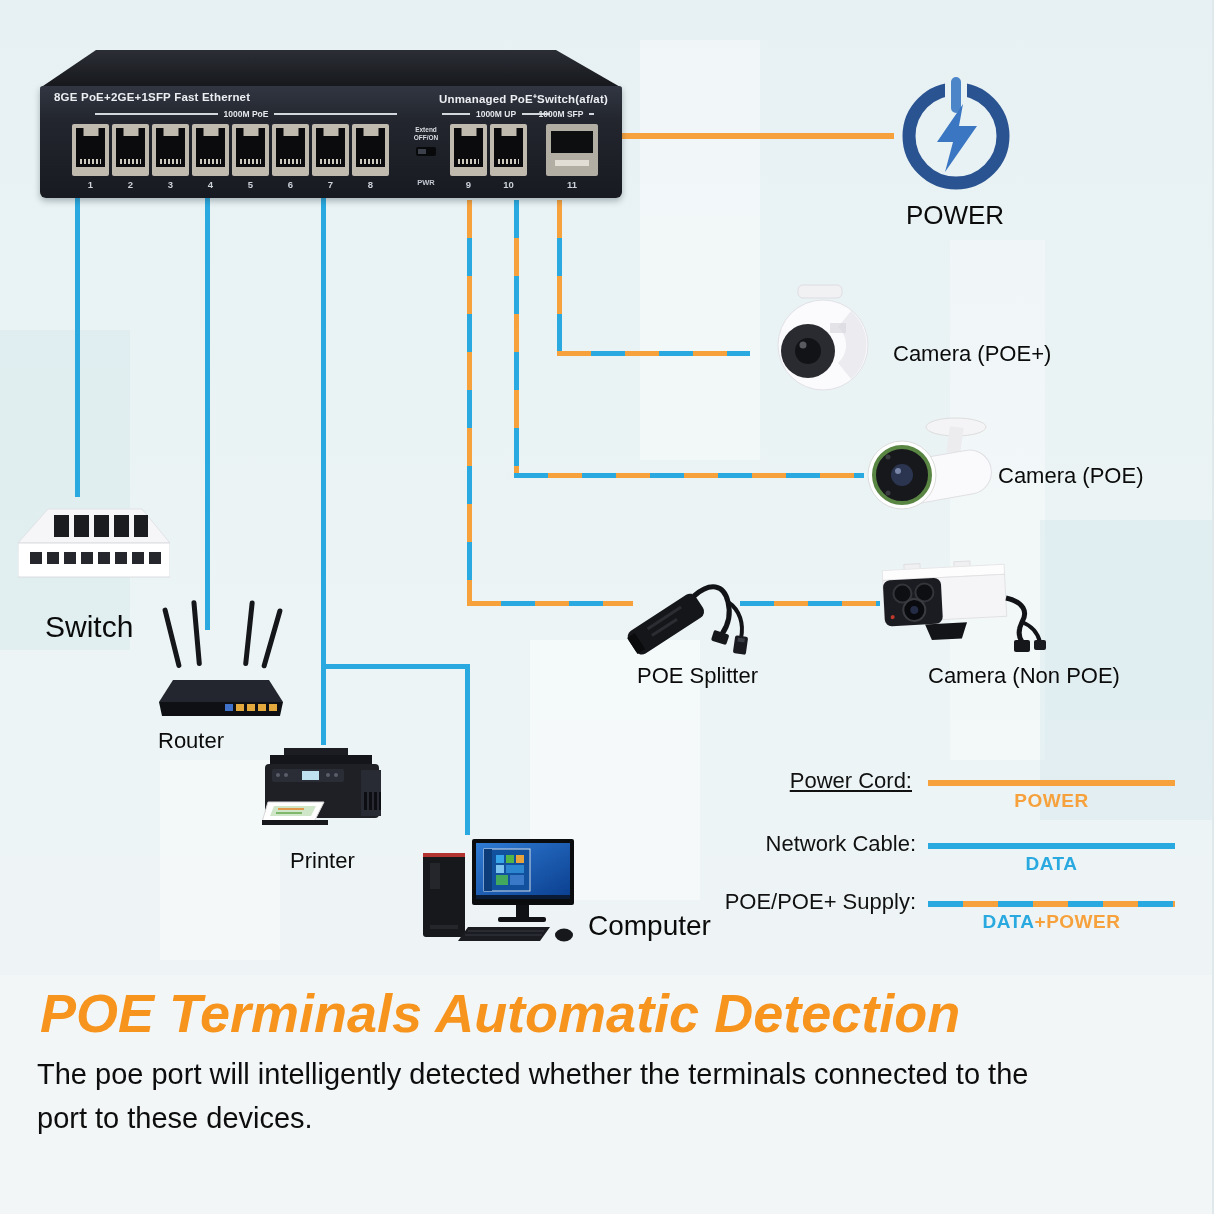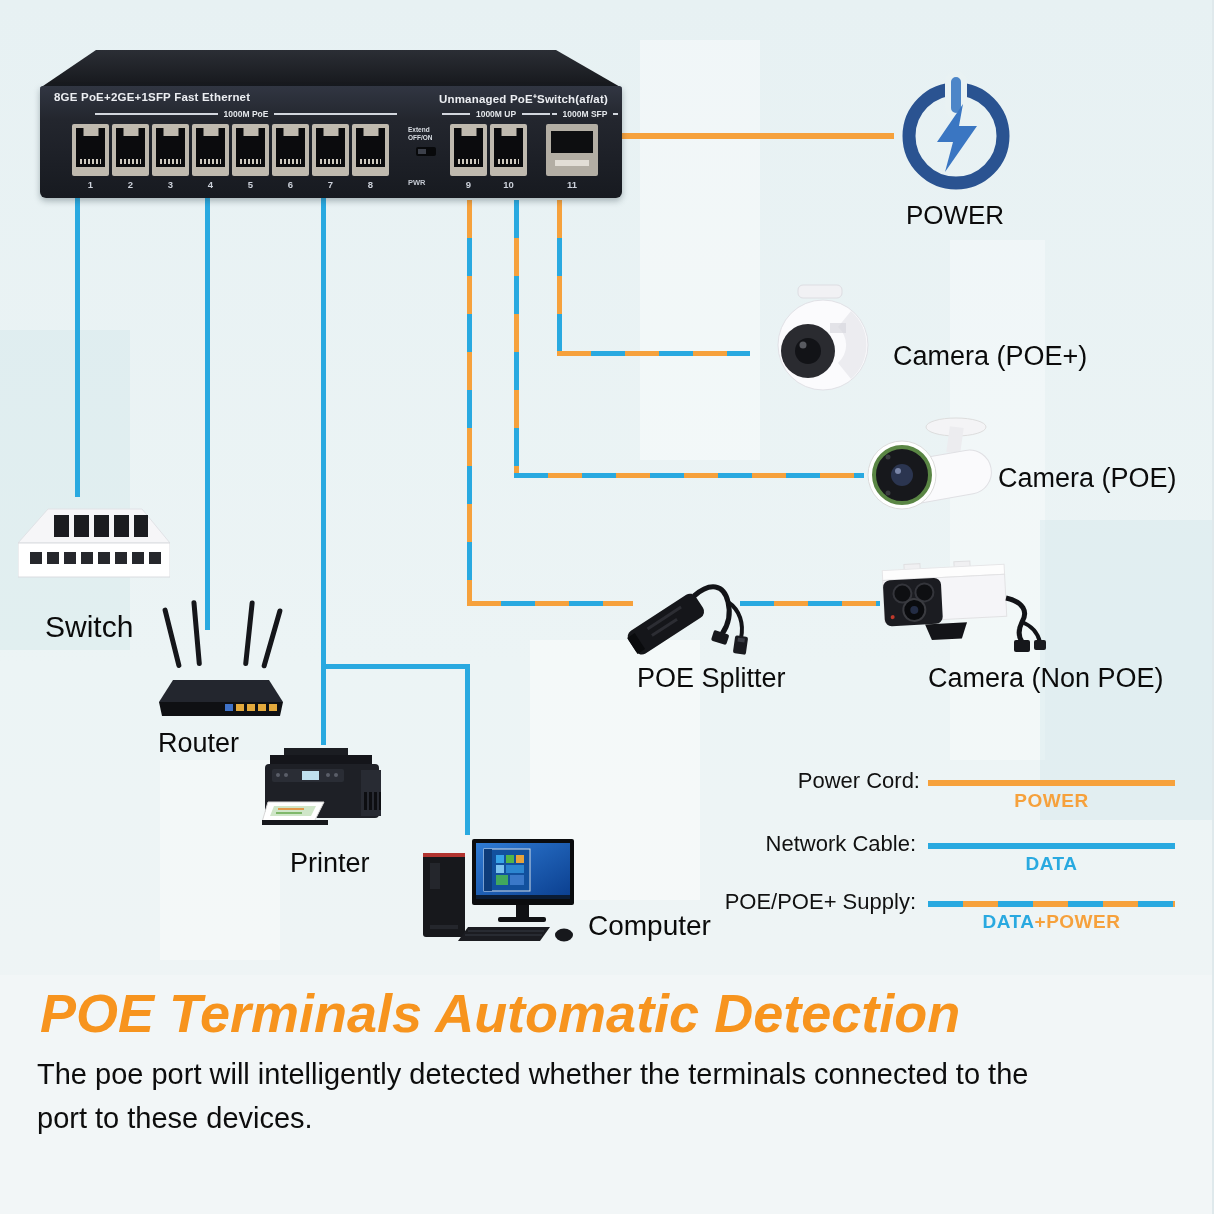--- a/index.html
+++ b/index.html
@@ -40,27 +40,27 @@
   .jack{position:relative;width:37px;height:52px;background:#bfb9ae;border-radius:2px;}
   .jack::before{content:"";position:absolute;left:4px;right:4px;top:4px;bottom:9px;background:#0b0b0d;}
   .jack::after{content:"";position:absolute;top:4px;left:50%;transform:translateX(-50%);
     width:15px;height:8px;background:#bfb9ae;}
   .pins{position:absolute;left:8px;right:8px;bottom:12px;height:5px;
     background:repeating-linear-gradient(90deg,#cfcabf 0 2px,#0b0b0d 2px 4px);}
   .pnum{margin-top:3px;font-size:9.5px;font-weight:bold;color:#ccd1da;}
   .sfpjack{position:relative;width:52px;height:52px;background:#b3aea4;border-radius:2px;}
   .sfpjack::before{content:"";position:absolute;left:5px;right:5px;top:7px;height:22px;background:#0d0e10;}
   .sfpjack::after{content:"";position:absolute;left:9px;right:9px;bottom:10px;height:6px;background:#e2ded6;}
-  #bs-extend{position:absolute;left:368px;top:40px;width:36px;text-align:left;}
+  #bs-extend{position:absolute;left:368px;top:40px;width:36px;text-align:center;}
   #bs-extend .ext-t{font-size:6.5px;font-weight:bold;color:#d9dde3;line-height:8px;}
   .ext-slider{margin:5px auto 0;width:20px;height:9px;background:#08090b;border-radius:2px;position:relative;}
   .ext-slider::before{content:"";position:absolute;left:2px;top:2px;width:8px;height:5px;background:#3c404a;}
   .ext-pwr{margin-top:22px;font-size:7.5px;font-weight:bold;color:#c3c8d1;}
   
-  .devlabel{position:absolute;z-index:4;font-size:27px;color:#0b0b0b;white-space:nowrap;}
+  .devlabel{position:absolute;z-index:4;font-size:22px;color:#0b0b0b;white-space:nowrap;}
   
   .leglabel{position:absolute;z-index:4;font-size:22px;color:#111;white-space:nowrap;text-align:right;}
   .legline{position:absolute;z-index:3;width:247px;height:6px;}
   .legval{position:absolute;z-index:4;width:247px;text-align:center;font-size:19px;font-weight:bold;letter-spacing:.5px;}
   .val-power{color:#F6A13C;}
   .val-data{color:#29A9E0;}
   
   #title{position:absolute;left:40px;top:982px;z-index:4;font-size:54px;font-weight:bold;font-style:italic;
     color:#F7941E;letter-spacing:0;white-space:nowrap;}
   #body-text{position:absolute;left:37px;top:1052px;z-index:4;font-size:29px;color:#0d0d0d;line-height:44px;}
@@ -106,21 +106,21 @@
       <div class="bracket" style="left:55px;width:302px;">
         <i></i>
           <b>1000M PoE</b>
           <i></i>
       </div>
       <div class="bracket" style="left:402px;width:108px;">
         <i></i>
           <b>1000M UP</b>
           <i></i>
       </div>
-      <div class="bracket" style="left:512px;width:66px;text-align:center;">
+      <div class="bracket" style="left:488px;width:66px;text-align:center;">
         <i></i>
           <b>1000M SFP</b>
           <i></i>
       </div>
 
       <div class="pgroup" style="left:32px;">
         <div class="port">
             <div class="jack">
               <div class="pins"></div>
             </div>
@@ -359,21 +359,21 @@
       <rect x="36" y="62" width="30" height="3" fill="#2c2d33"></rect>
     </g>
     <path d="M82 34 C98 20 112 22 116 40 C119 52 117 62 110 72" fill="none" stroke="#121317" stroke-width="5"></path>
     <path d="M116 40 C128 48 132 62 129 76" fill="none" stroke="#121317" stroke-width="4"></path>
     <rect x="100" y="70" width="16" height="11" rx="2" fill="#16171b" transform="rotate(18 108 76)"></rect>
     <rect x="122" y="74" width="13" height="18" rx="2" fill="#1a1b20" transform="rotate(8 128 83)"></rect>
     <rect x="125" y="76" width="7" height="4" fill="#3a3c44" transform="rotate(8 128 83)"></rect>
   </svg>
   <div class="devlabel" style="left:637px;top:663px;">POE Splitter</div>
 
-  <div class="leglabel" style="right:292px;top:768px;">Power Cord:</div>
+  <div class="leglabel" style="right:300px;top:768px;text-decoration:underline;">Power Cord:</div>
   <div class="legline orange" style="left:928px;top:780px;"></div>
   <div class="legval val-power" style="left:928px;top:790px;">POWER</div>
 
   <div class="leglabel" style="right:296px;top:831px;">Network Cable:</div>
   <div class="legline blue" style="left:928px;top:843px;"></div>
   <div class="legval val-data" style="left:928px;top:853px;">DATA</div>
 
   <div class="leglabel" style="right:296px;top:889px;">POE/POE+ Supply:</div>
   <div class="legline" style="left:928px;top:901px;background:repeating-linear-gradient(90deg,#29A9E0 0 35px,#F6A13C 35px 70px);"></div>
   <div class="legval" style="left:928px;top:911px;">

